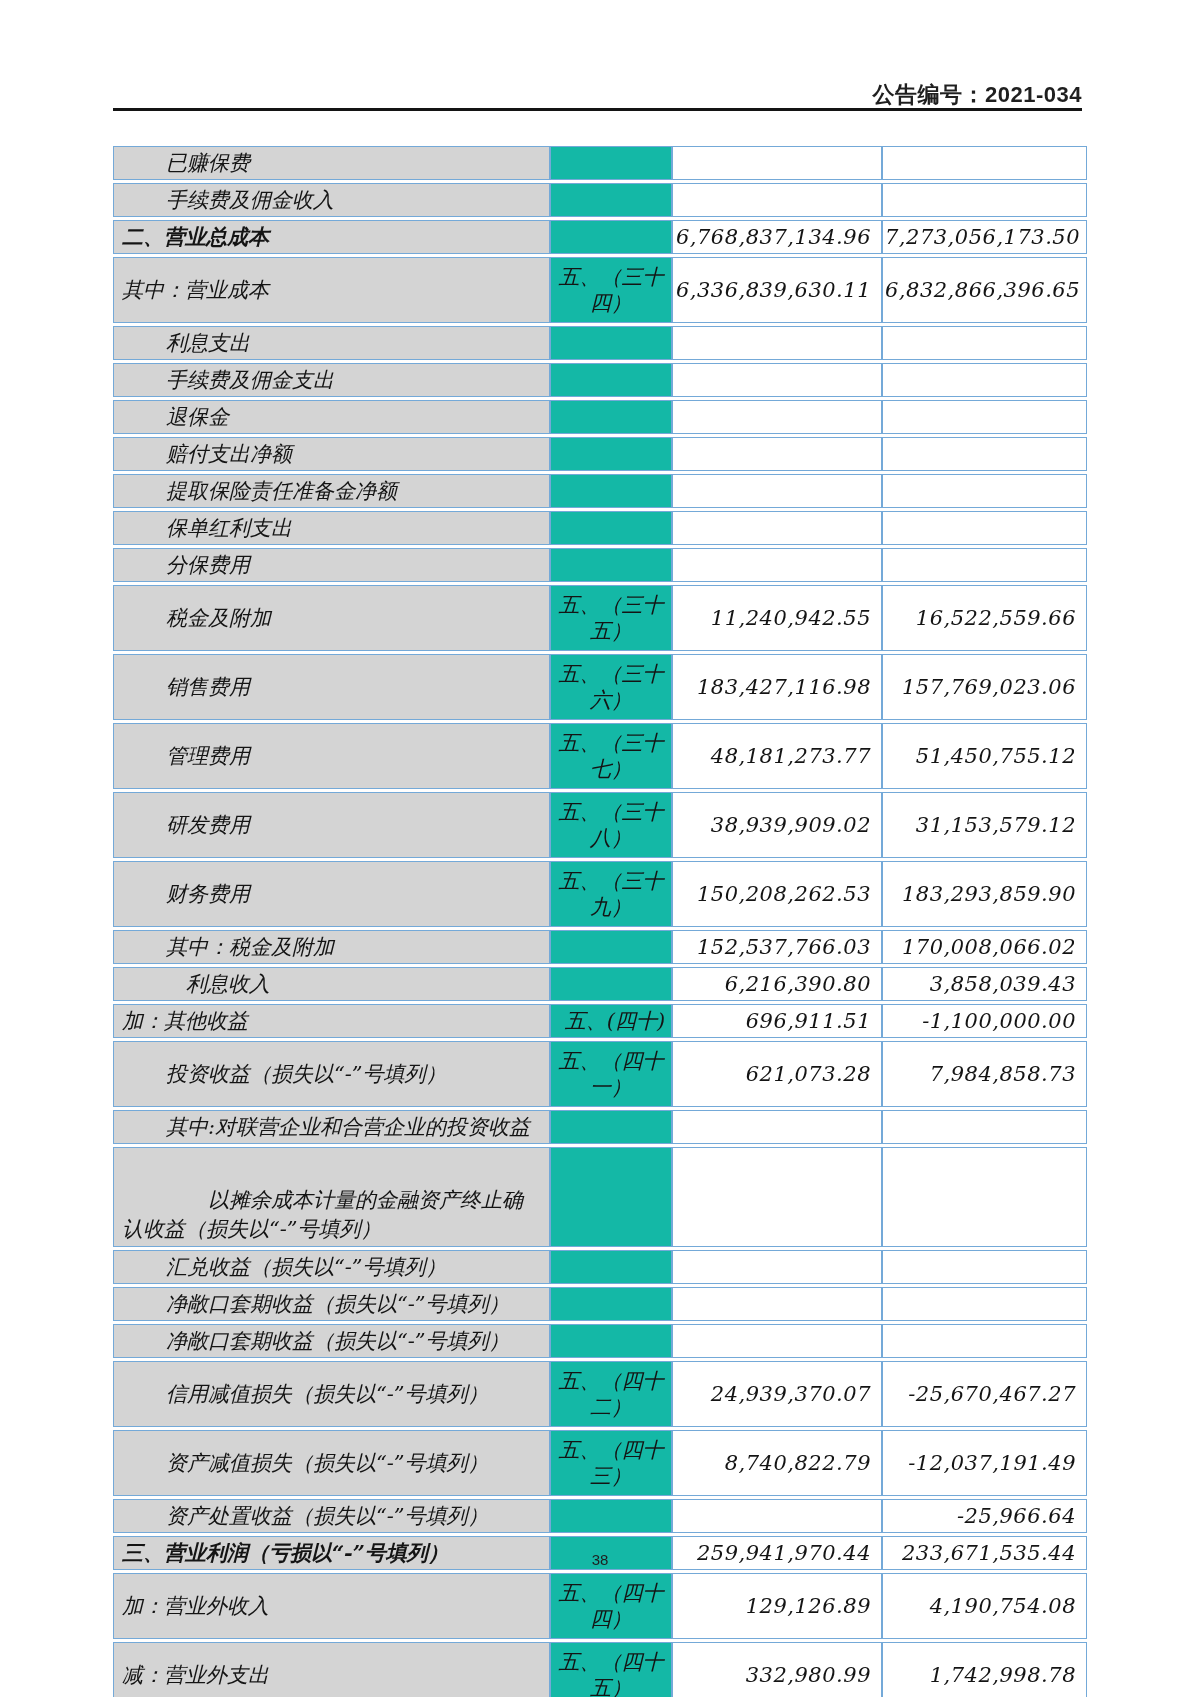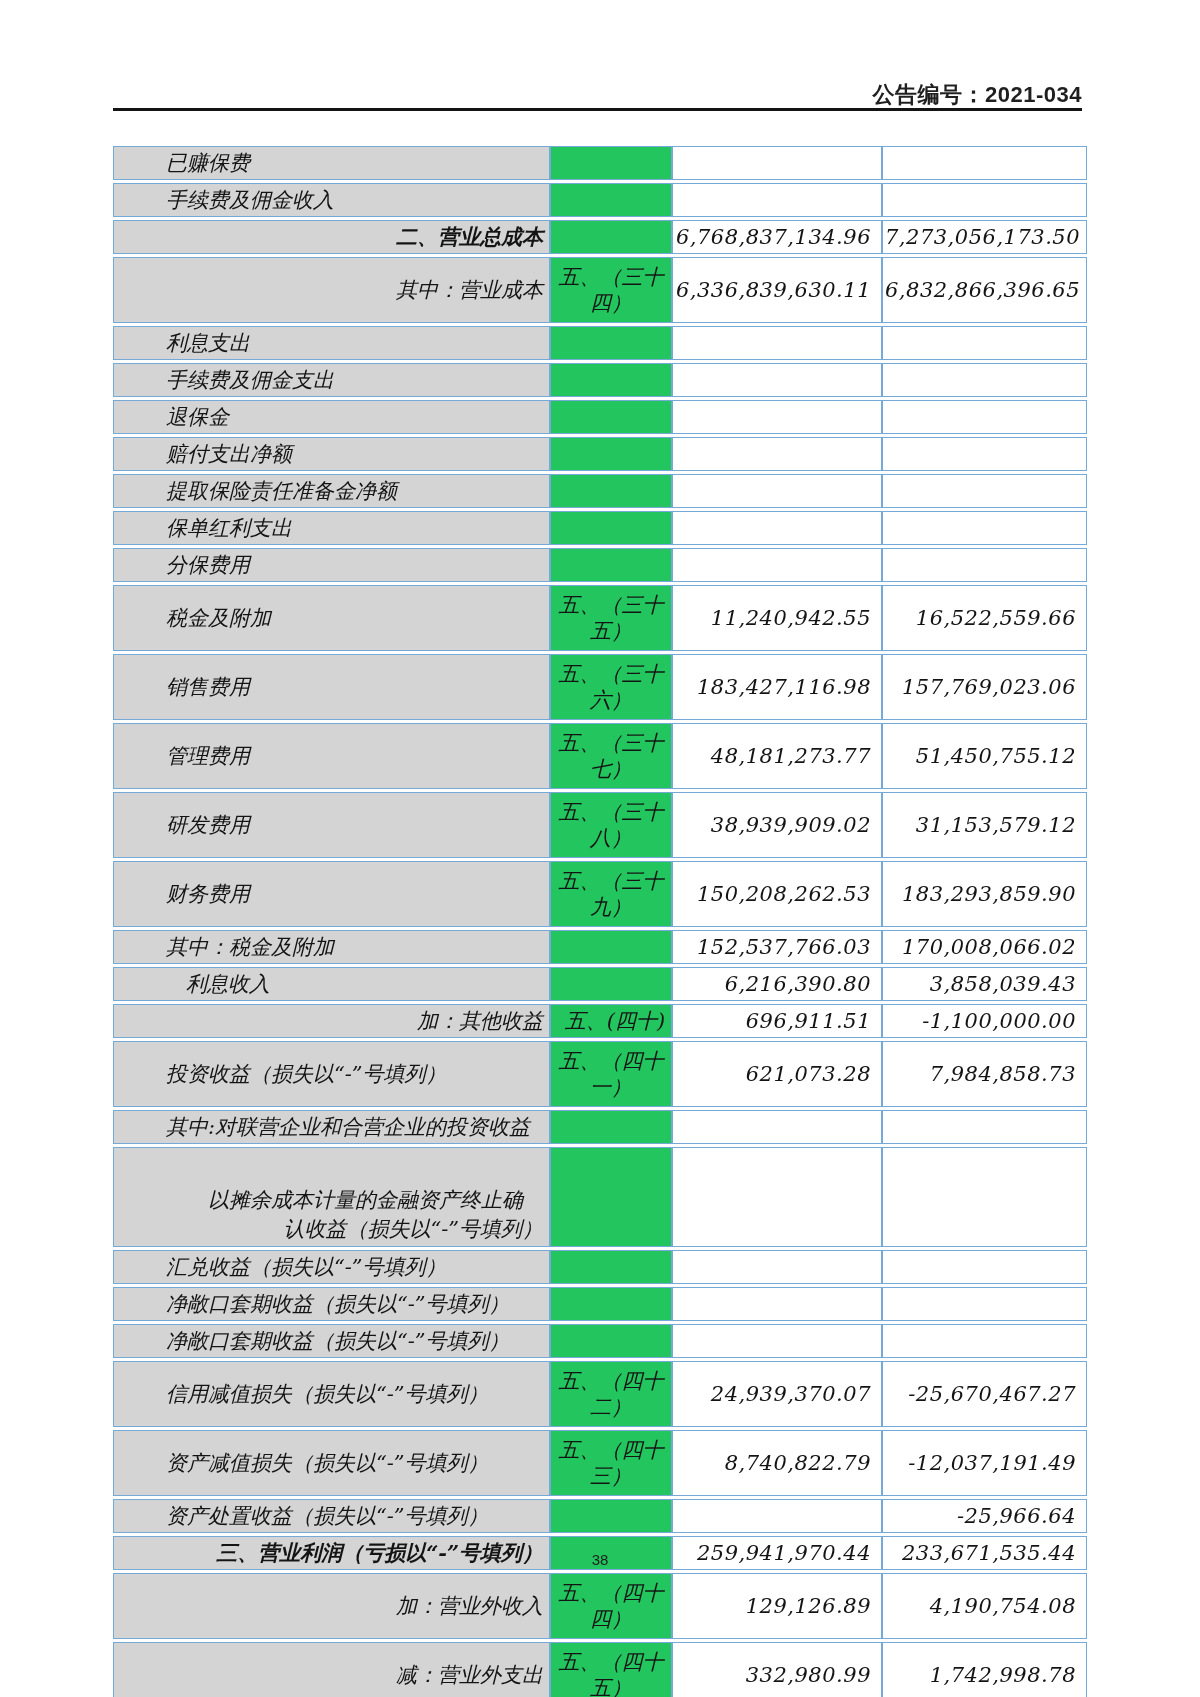--- a/index.html
+++ b/index.html
@@ -32,29 +32,29 @@
   table.fin td {
     border:1px solid #74a9d8;
     vertical-align:middle;
     font-size:21px;
     line-height:26px;
     overflow:hidden;
   }
   tr.r-short td { height:28px; }
   tr.r-tall  td { height:60px; }
   td.c-label { background:#d4d4d4; padding:2px 6px 2px 6px; }
-  td.c-note  { background:#22c55e; text-align:center; font-size:20px; line-height:27px; padding:2px 1px; }
+  td.c-note  { background:#14b8a6; text-align:center; font-size:20px; line-height:27px; padding:2px 1px; }
   td.c-num   { background:#ffffff; text-align:right; padding:2px 10px 2px 2px; letter-spacing:0.5px; white-space:nowrap; }
   tr.r-bold td.c-label .lbl { font-weight:700; }
   .lbl { display:block; }
-  .lbl.ind0 { padding-left:2px;text-align:right; }
+  .lbl.ind0 { padding-left:2px; }
   .lbl.ind1 { padding-left:46px; }
   .lbl.ind2 { padding-left:66px; }
   .lbl.hang { padding-left:2px; text-indent:86px; line-height:29px;margin-top:36px; }
-  .lbl.hang .l2 { text-indent:0;text-align:right; }
+  .lbl.hang .l2 { text-indent:0; }
   .lbl .l1, .lbl .l2 { display:block; }
   .page-number {
     position:absolute; top:1551px; left:0; width:1200px;
     text-align:center;
     font-family:"Liberation Sans","DejaVu Sans",sans-serif;
     font-size:15px; color:#1f1f1f;
   }
 </style>
 </head>
 <body>

